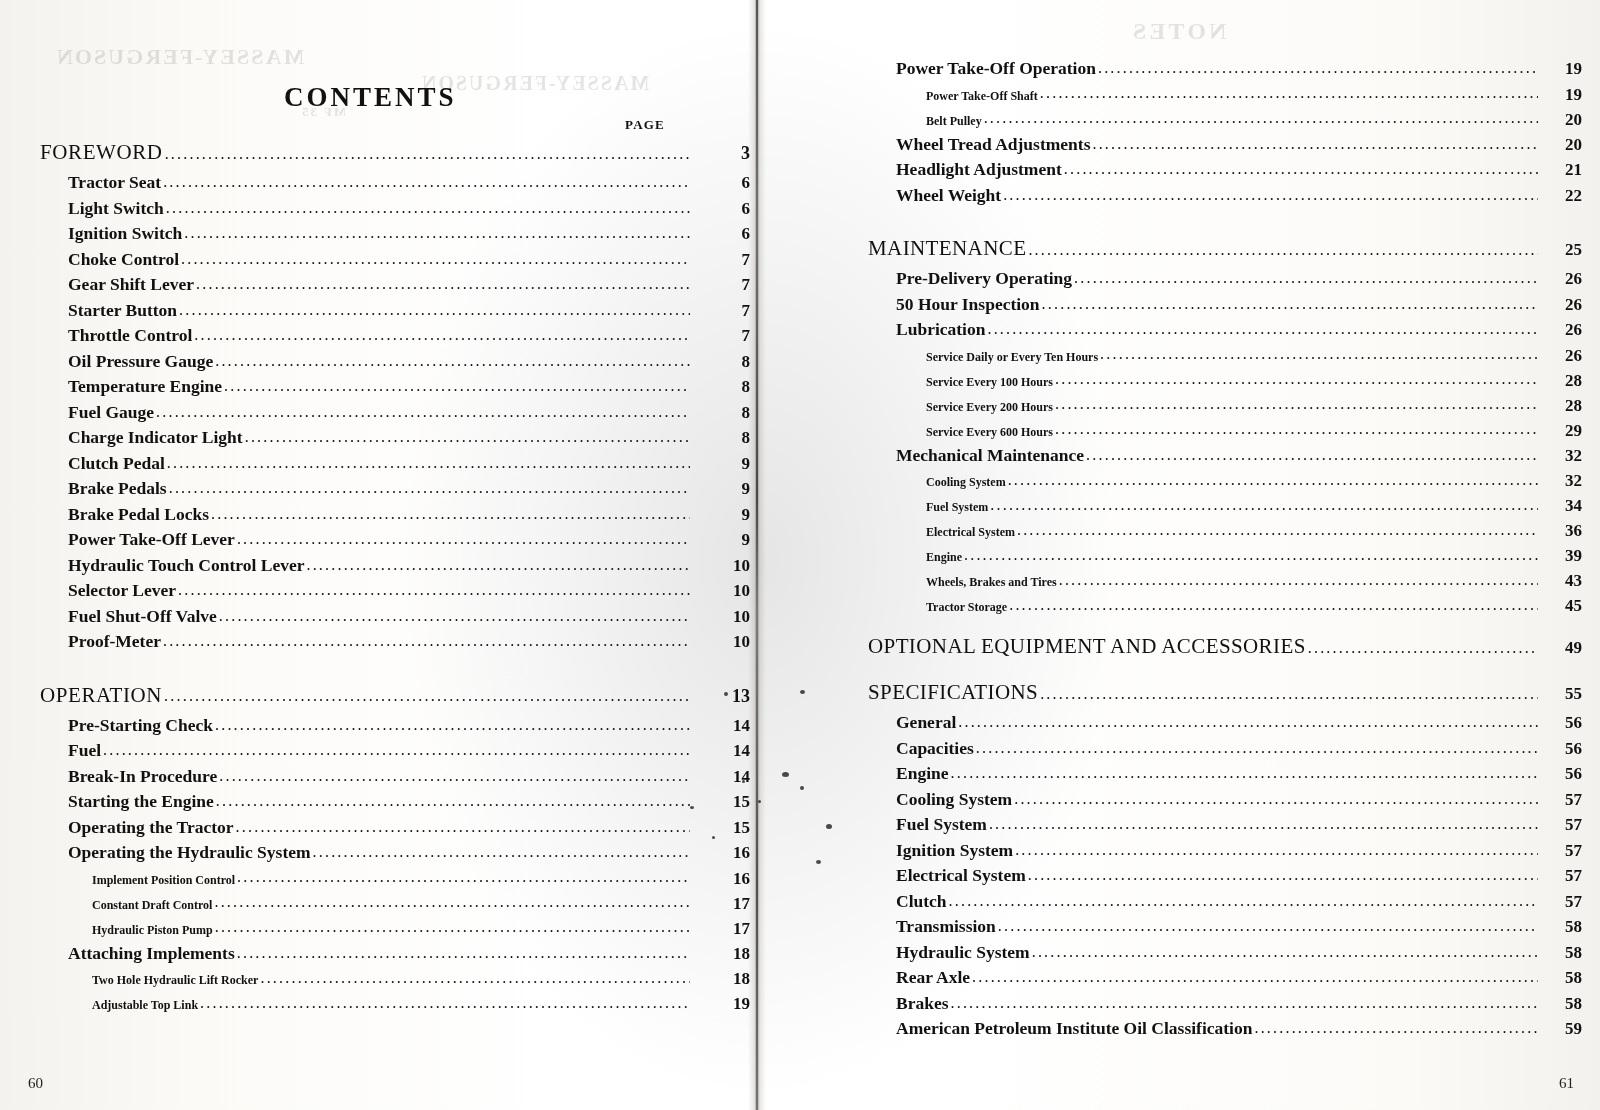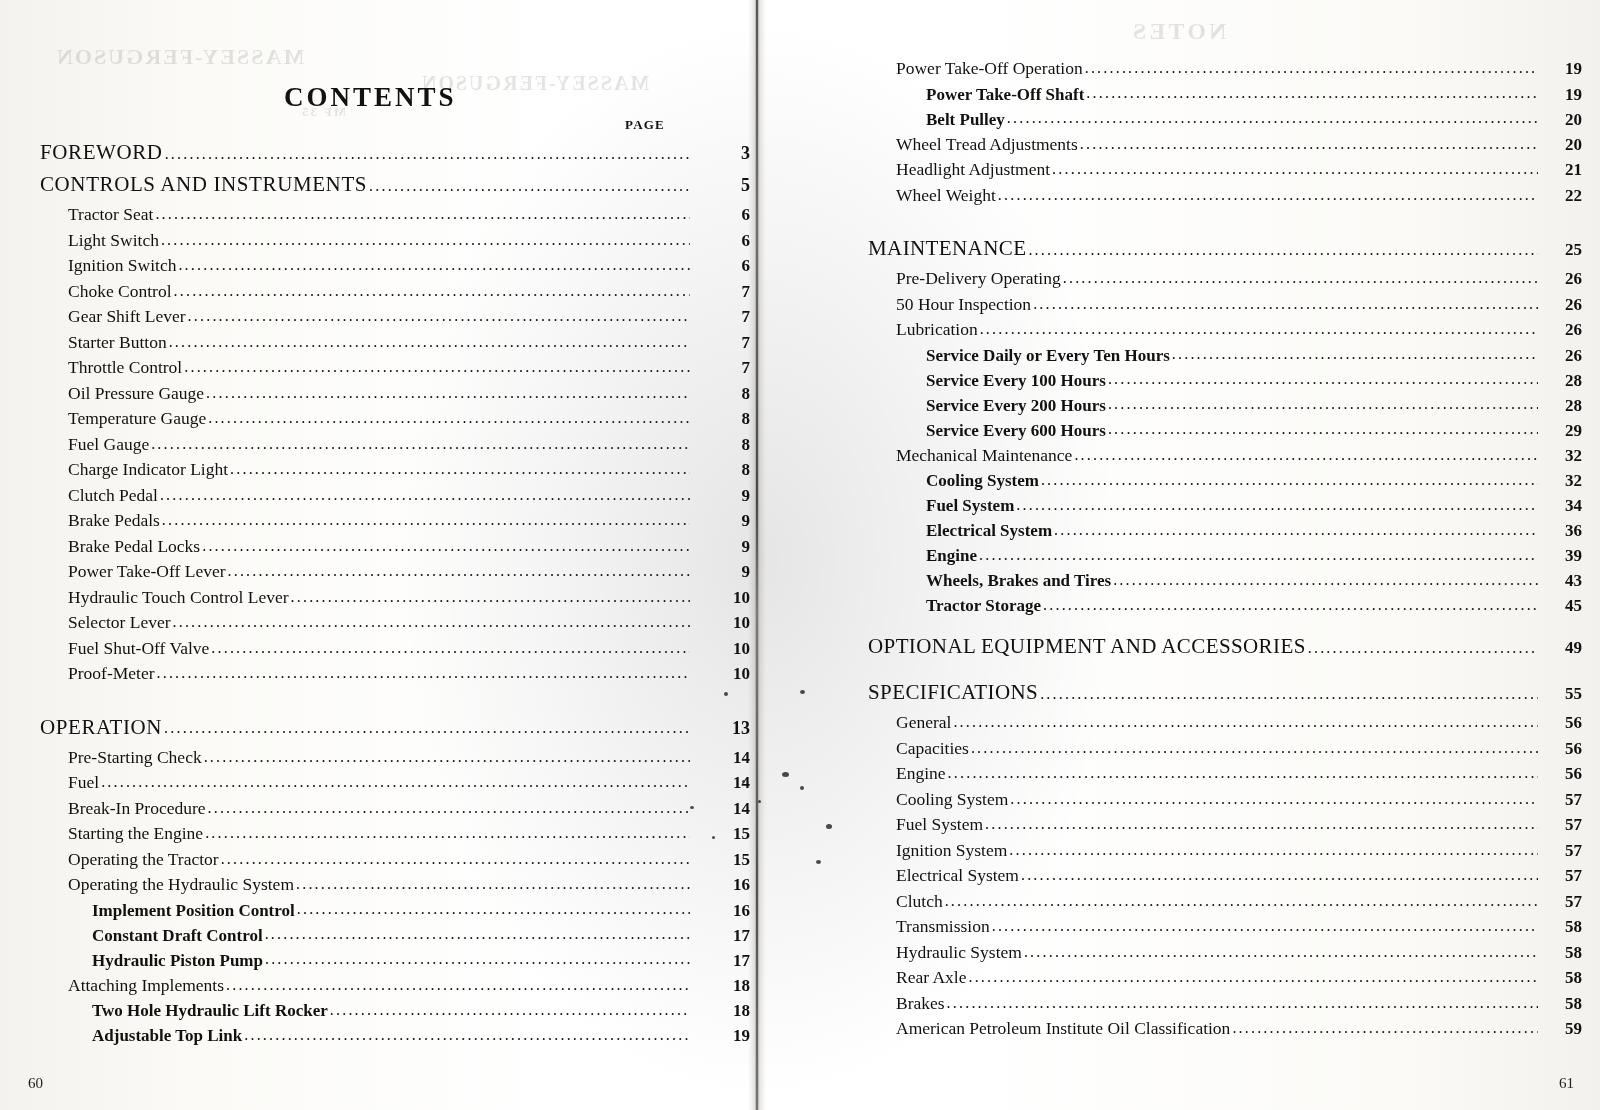--- a/index.html
+++ b/index.html
@@ -114,23 +114,23 @@
   .toc-left .row .num { width: 58px; }
 
   
   .toc-right .row { padding-left: 108px; padding-right: 18px; }
   .toc-right .row .num { width: 42px; }
 
   
   .lvl0 .label { font-size: 21px; letter-spacing: 0.6px; }
   .lvl0 { margin-bottom: 11px; }
   .lvl1 { margin-bottom: 8px; }
-  .lvl1 .label { font-size: 17.5px; font-weight: normal; }
+  .lvl1 .label { font-size: 17.5px; font-weight: bold; }
   .lvl2 { margin-bottom: 8px; }
-  .lvl2 .label { font-size: 17px; font-weight: bold; }
+  .lvl2 .label { font-size: 12px; font-weight: bold; }
 
   .toc-left .lvl1 { padding-left: 68px !important; }
   .toc-left .lvl2 { padding-left: 92px !important; }
   .toc-left .lvl0 .num, .toc-left .lvl1 .num, .toc-left .lvl2 .num { font-size: 17px; }
   .toc-left .lvl0 .num { font-size: 18px; }
 
   .toc-right .lvl0 .label { font-size: 21px; letter-spacing: 0.4px; }
   .toc-right .lvl1 { padding-left: 136px !important; }
   .toc-right .lvl2 { padding-left: 166px !important; }
   .toc-right .num { font-size: 17px; }
@@ -184,25 +184,20 @@
 
   <div class="col col-left">
     <div class="contents-title">CONTENTS</div>
     <div class="page-word left">PAGE</div>
     <div class="toc toc-left" id="toc-left">
         <div class="row lvl0">
           <span class="label">FOREWORD</span>
           <span class="dots"></span>
           <span class="num">3</span>
         </div>
-        <div class="row lvl0">
-          <span class="label">CONTROLS AND INSTRUMENTS</span>
-          <span class="dots"></span>
-          <span class="num">5</span>
-        </div>
         <div class="row lvl1">
           <span class="label">Tractor Seat</span>
           <span class="dots"></span>
           <span class="num">6</span>
         </div>
         <div class="row lvl1">
           <span class="label">Light Switch</span>
           <span class="dots"></span>
           <span class="num">6</span>
         </div>
@@ -230,21 +225,21 @@
           <span class="label">Throttle Control</span>
           <span class="dots"></span>
           <span class="num">7</span>
         </div>
         <div class="row lvl1">
           <span class="label">Oil Pressure Gauge</span>
           <span class="dots"></span>
           <span class="num">8</span>
         </div>
         <div class="row lvl1">
-          <span class="label">Temperature Gauge</span>
+          <span class="label">Temperature Engine</span>
           <span class="dots"></span>
           <span class="num">8</span>
         </div>
         <div class="row lvl1">
           <span class="label">Fuel Gauge</span>
           <span class="dots"></span>
           <span class="num">8</span>
         </div>
         <div class="row lvl1">
           <span class="label">Charge Indicator Light</span>

